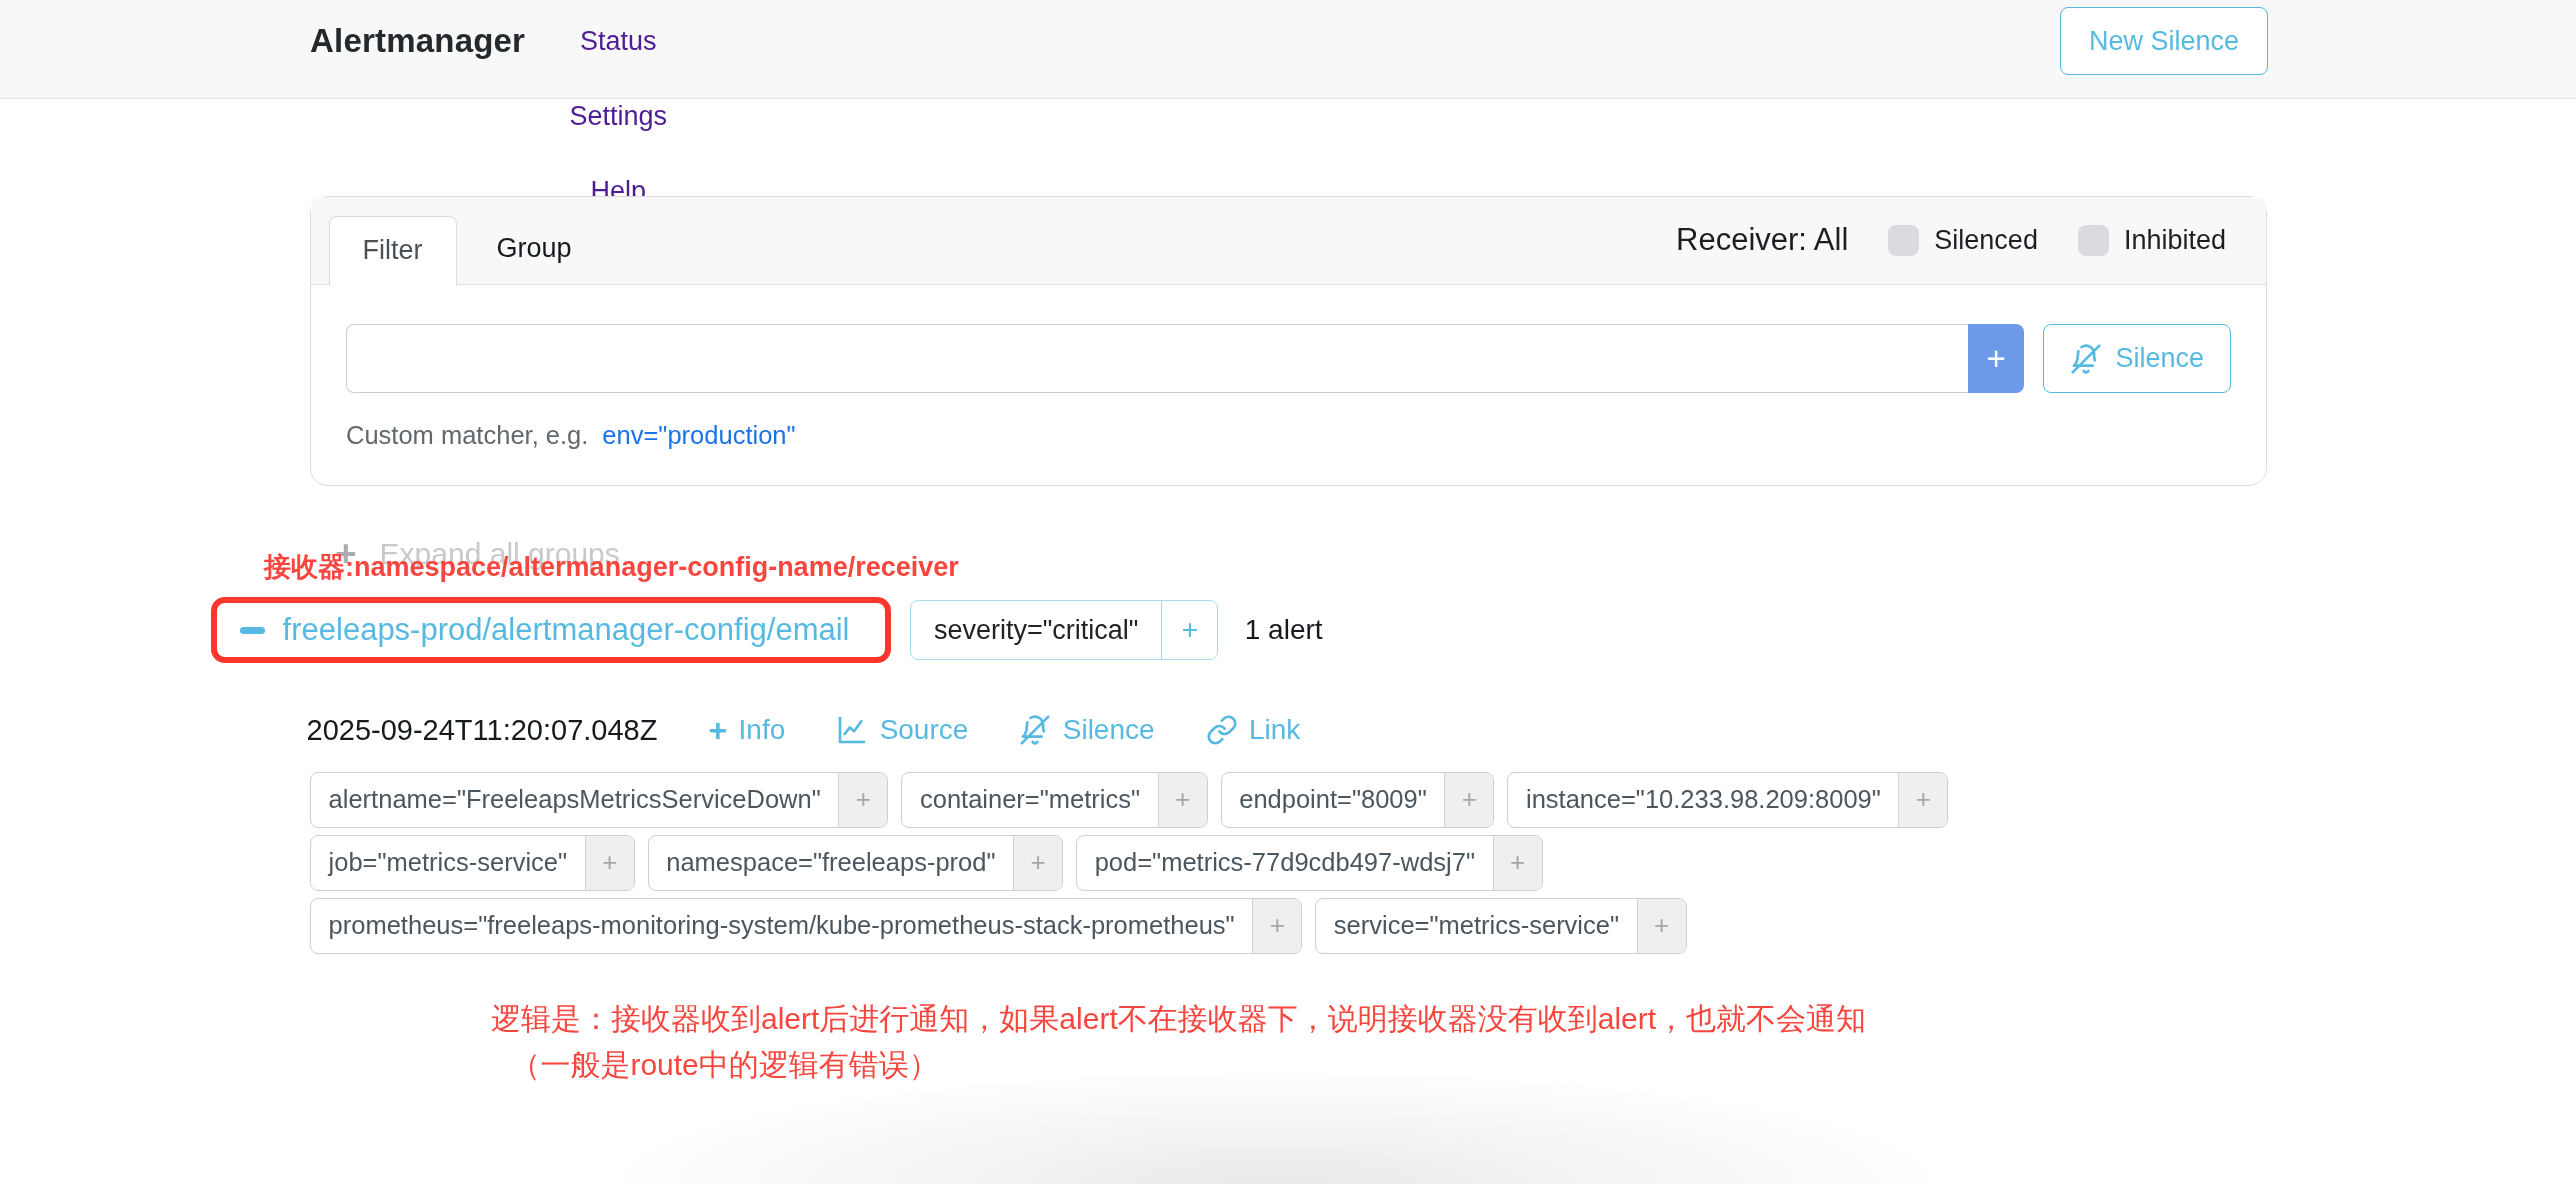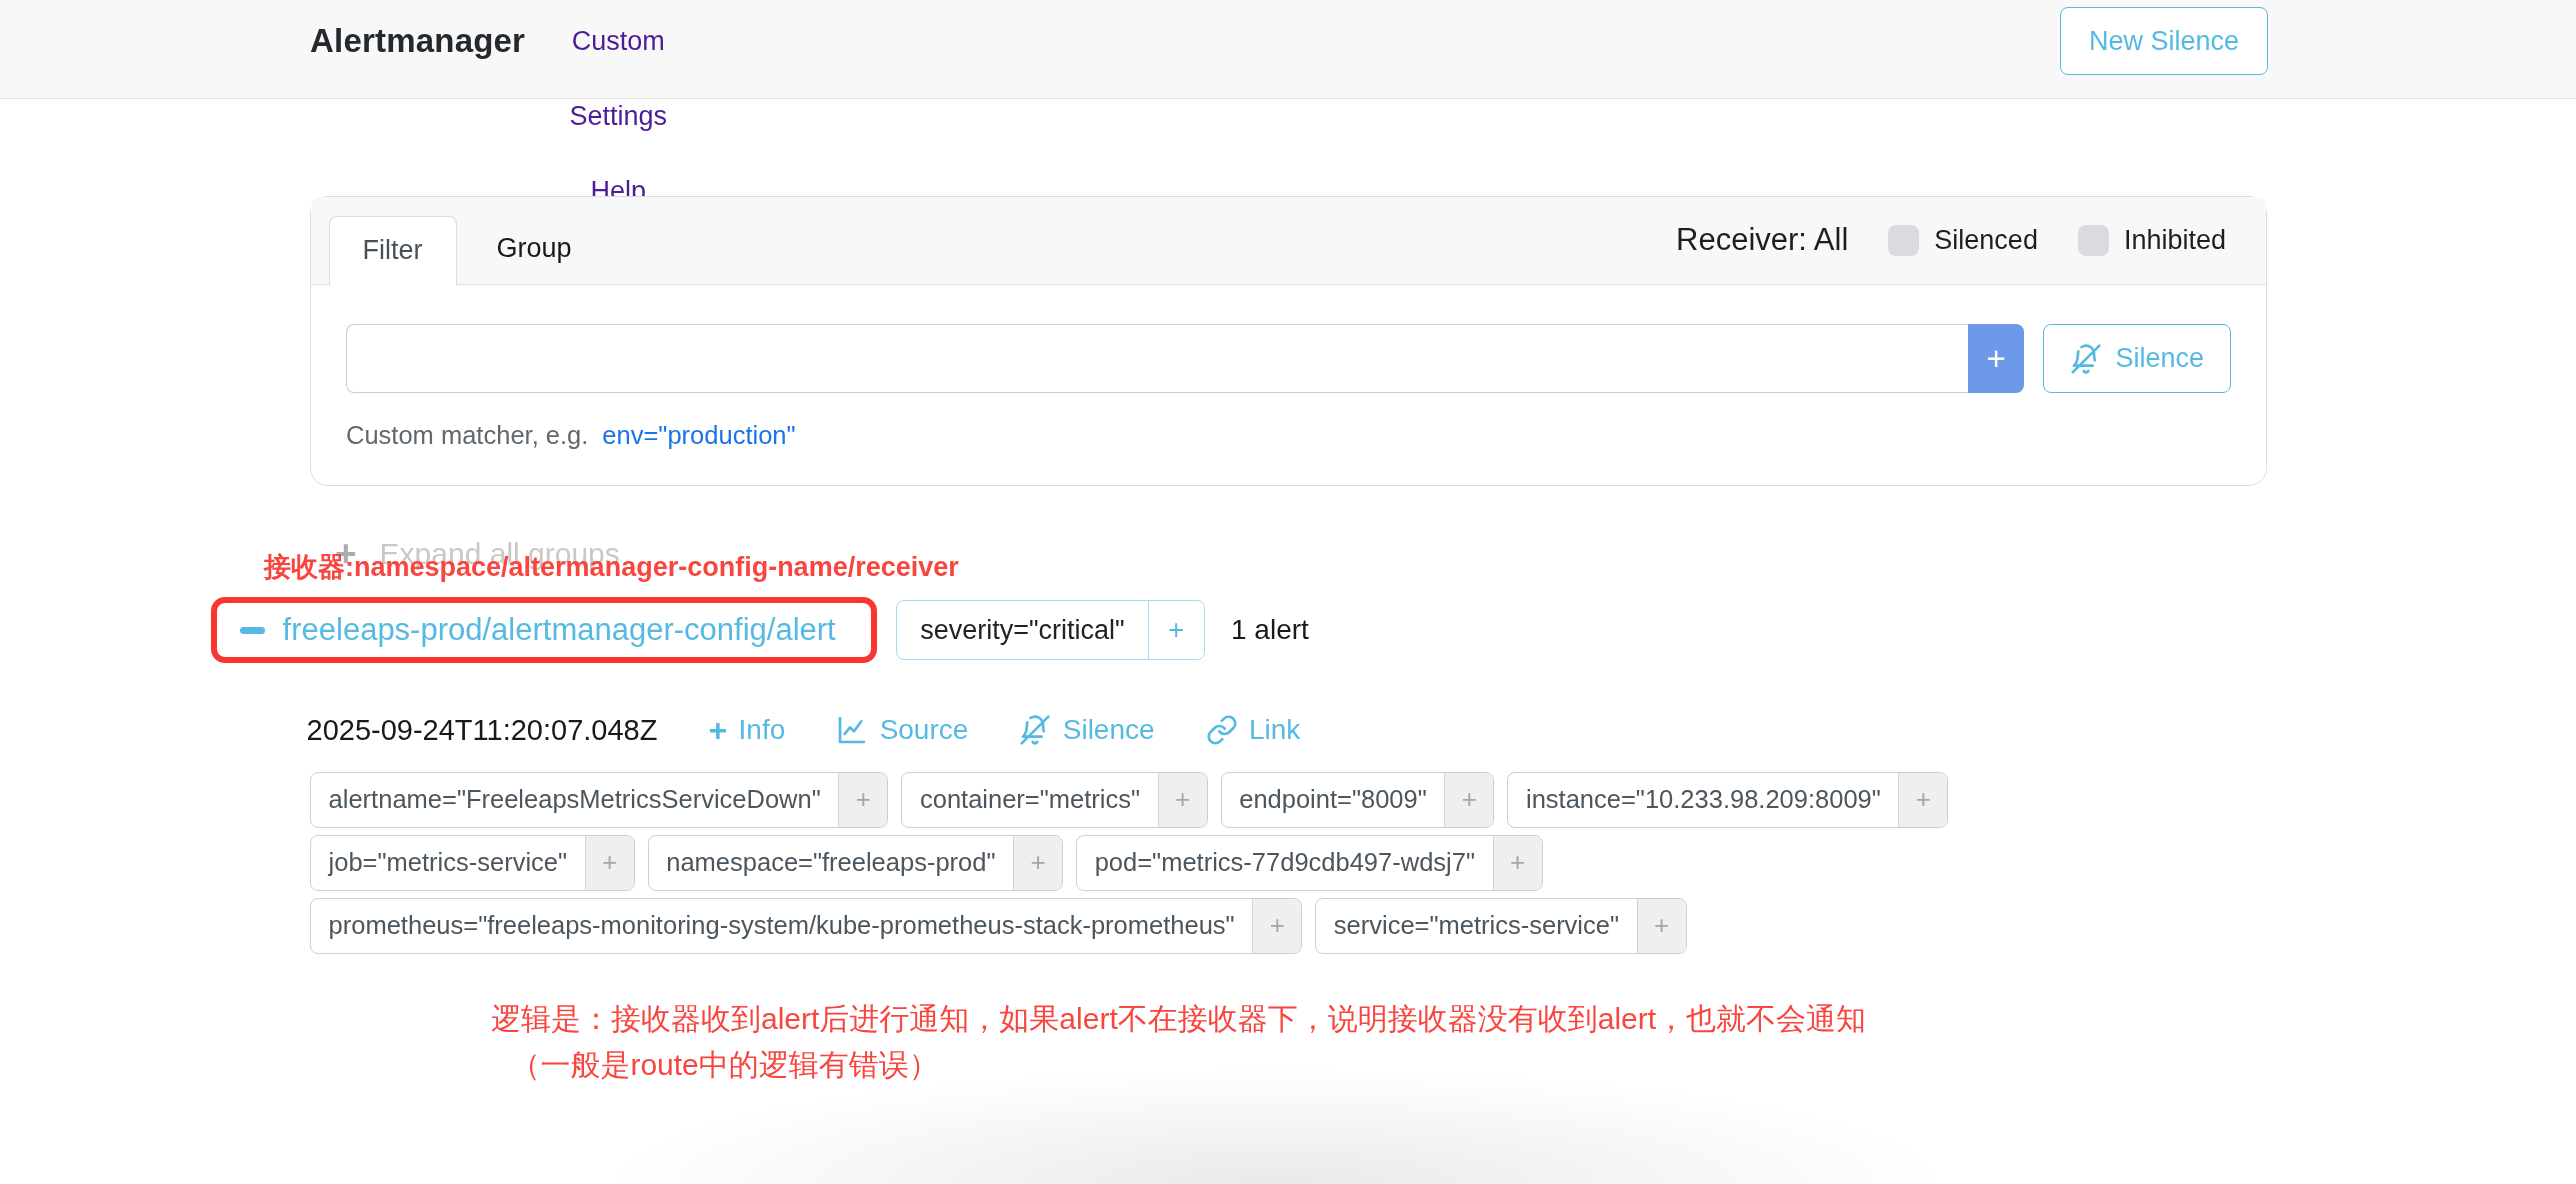--- a/index.html
+++ b/index.html
@@ -135,21 +135,21 @@
   }
 </style>
 </head>
 <body>
 
 <nav class="navbar">
   <span class="brand">Alertmanager</span>
   <div class="nav-items">
     <span class="nav-item active">Alerts</span>
     <span class="nav-item">Silences</span>
-    <span class="nav-item">Custom</span>
+    <span class="nav-item">Status</span>
     <span class="nav-item">Settings</span>
     <span class="nav-item">Help</span>
   </div>
   <button class="btn-new-silence">New Silence</button>
 </nav>
 
 <div class="main">
 
   <section class="card">
     <div class="card-header">
@@ -193,21 +193,21 @@
     <span class="expand-plus">+</span>
     <span class="expand-label">Expand all groups</span>
   </div>
 
   <div class="receiver-note">接收器:namespace/altermanager-config-name/receiver</div>
 
   <div class="group-row">
     <span class="red-box">
       <button class="group-btn">
         <span class="minus-icon"></span>
-        <span class="group-name">freeleaps-prod/alertmanager-config/alert</span>
+        <span class="group-name">freeleaps-prod/alertmanager-config/email</span>
       </button>
     </span>
     <span class="severity-group">
       <span class="severity-text">severity="critical"</span>
       <button class="severity-plus">+</button>
     </span>
     <span class="alert-count">1 alert</span>
   </div>
 
   <div class="alert-meta">

